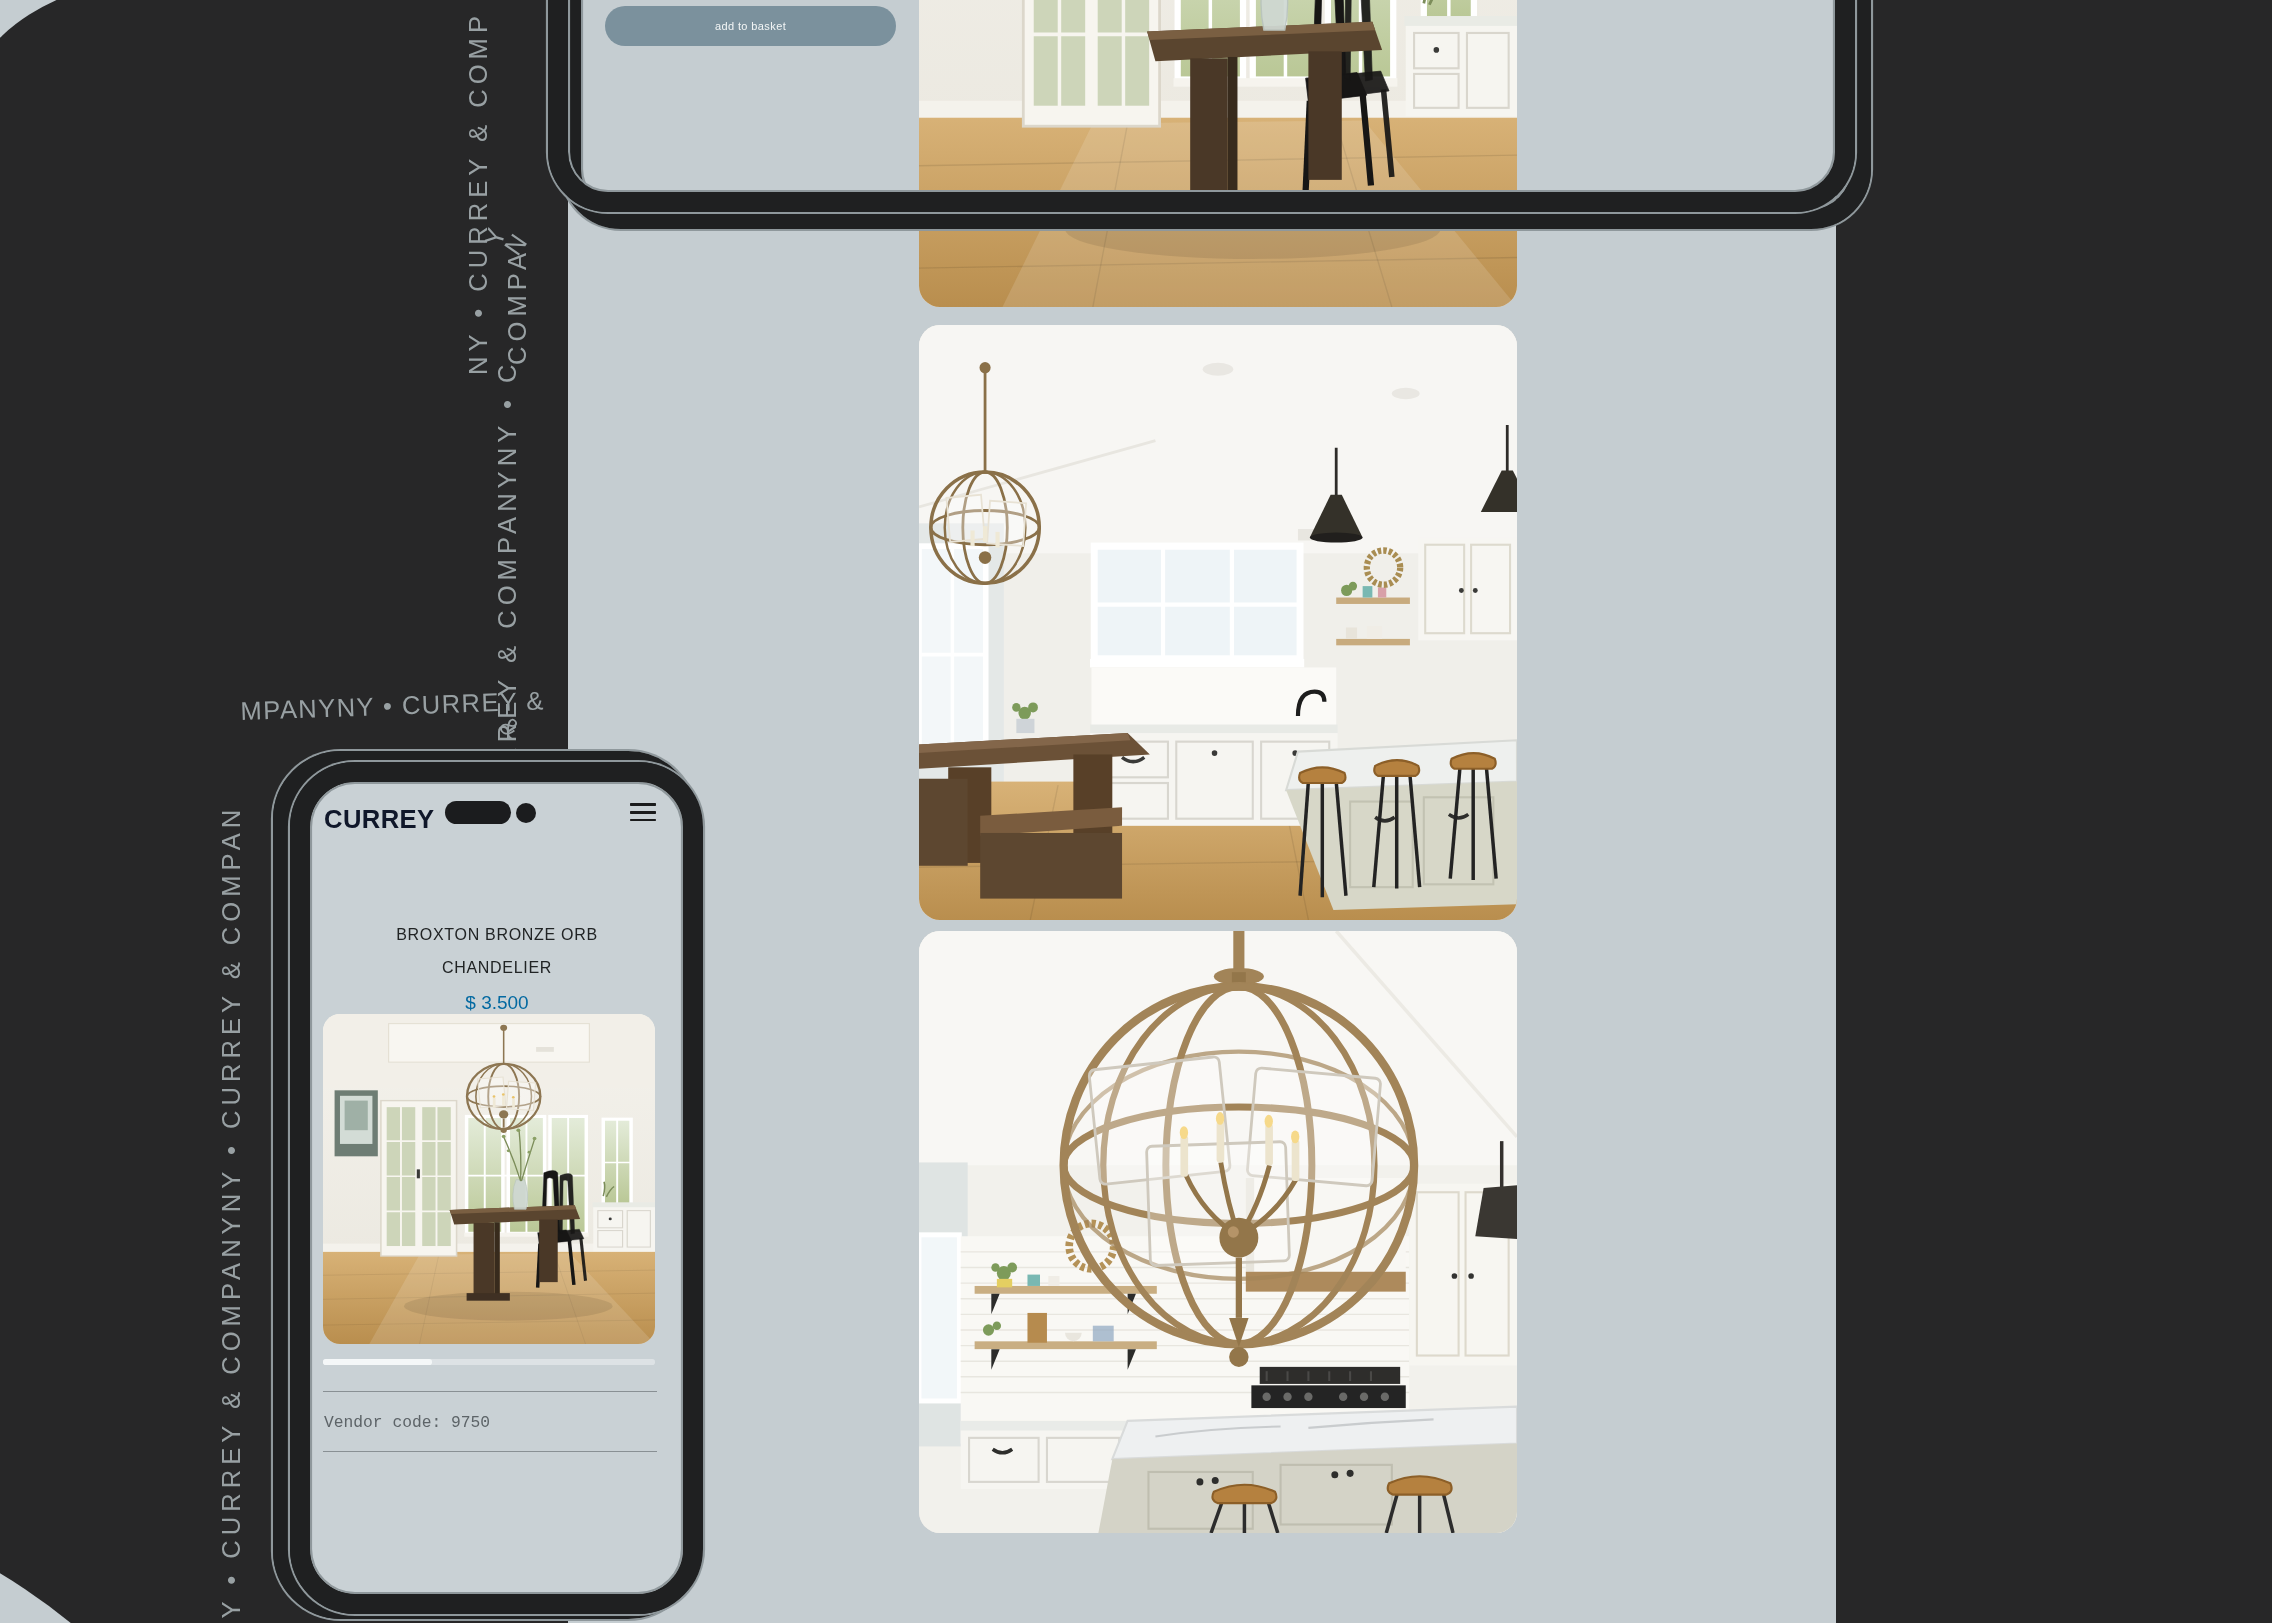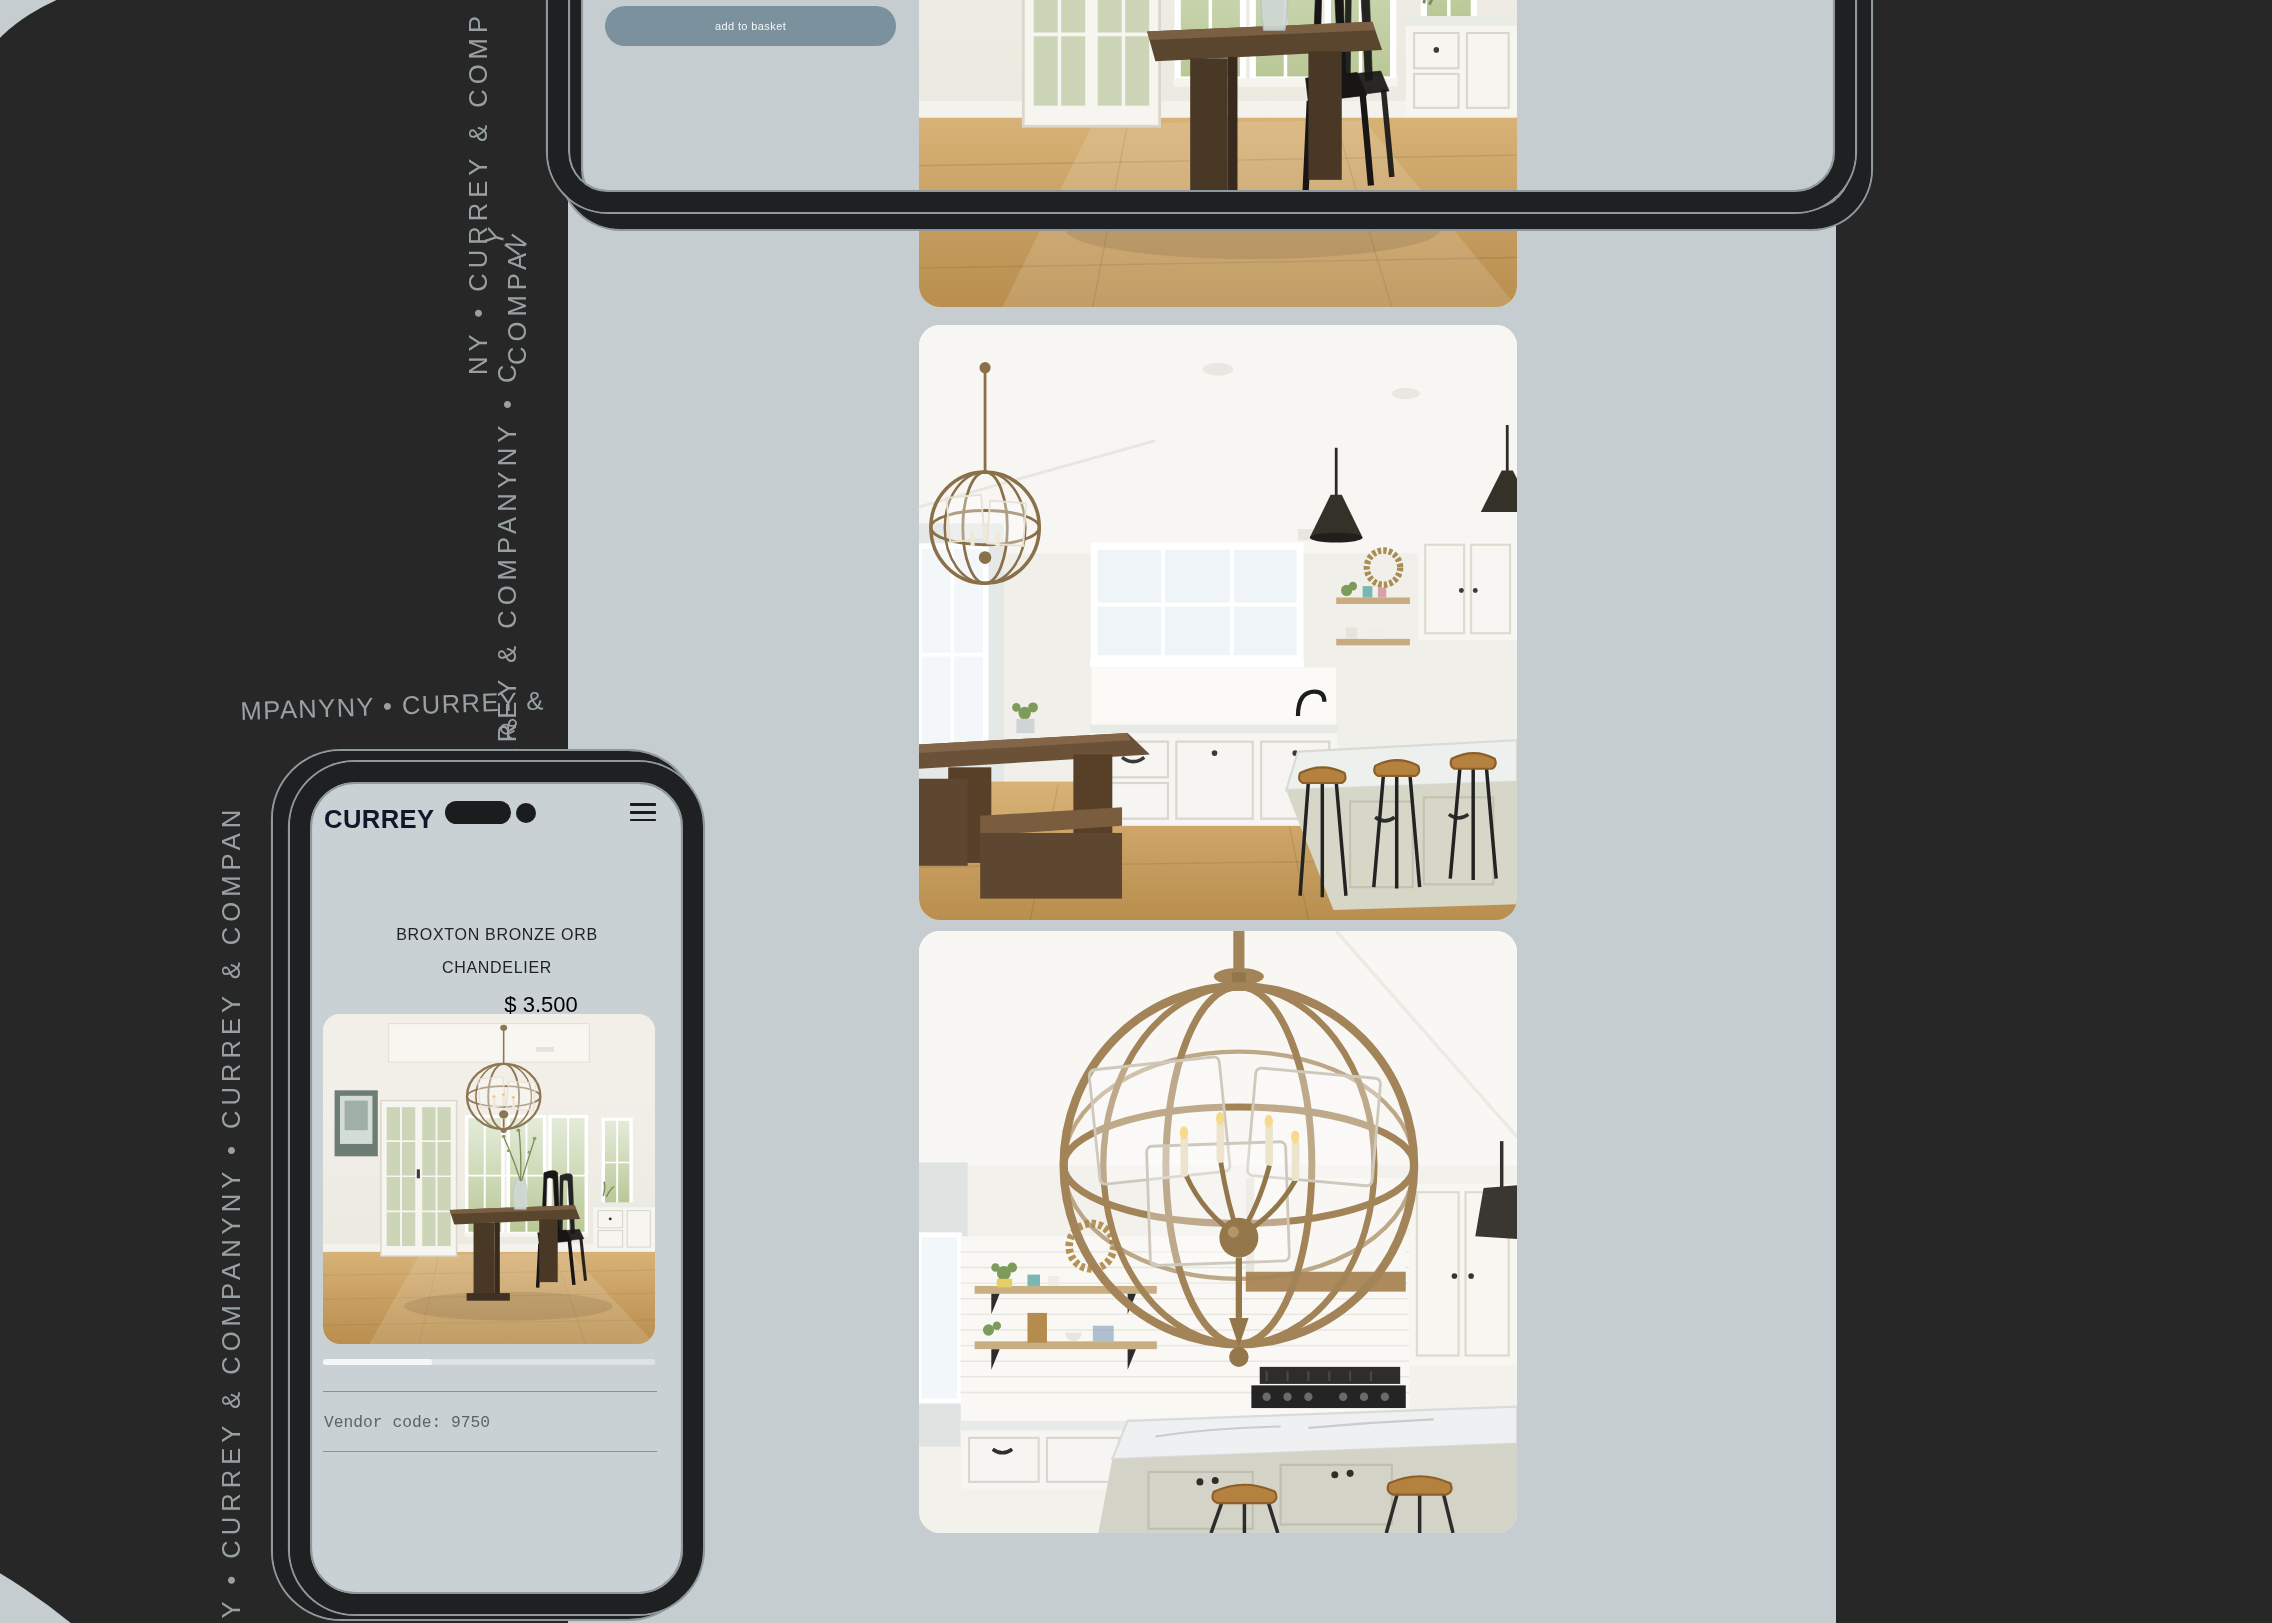--- a/index.html
+++ b/index.html
@@ -32,21 +32,21 @@
   .screen{position:absolute;left:310px;top:782px;width:374px;height:812px;
           background:#c9d1d5;border-radius:45px;overflow:hidden;}
   .brand{position:absolute;left:14px;top:23px;font-size:25.6px;font-weight:bold;
          letter-spacing:0.4px;color:#0f172a;}
   .island-pill{position:absolute;left:135px;top:19px;width:66px;height:23px;border-radius:11.4px;background:#1b1c1e;}
   .island-dot{position:absolute;left:206px;top:20.6px;width:20px;height:20px;border-radius:50%;background:#1b1c1e;}
   .burger{position:absolute;left:320px;top:21px;width:26px;cursor:pointer;}
   .burger div{height:2.8px;background:#1a1b1c;margin-bottom:5px;border-radius:0.7px;}
   .title{position:absolute;left:0;top:136px;width:100%;text-align:center;
          font-size:16px;line-height:33px;letter-spacing:0.7px;color:#212425;}
-  .price{position:absolute;left:0;top:210px;width:100%;text-align:center;font-size:22px;color:#000000;padding-left:44px;}
+  .price{position:absolute;left:0;top:210px;width:100%;text-align:center;font-size:19px;color:#0369a1;}
   .p-img{position:absolute;left:12.8px;top:232px;width:332px;height:330px;border-radius:17px;
          overflow:hidden;cursor:pointer;}
   .p-img svg{display:block;width:100%;height:100%;}
   .bar{position:absolute;left:12.8px;top:577px;width:332px;height:5.7px;border-radius:2.8px;
        background:rgba(255,255,255,.38);cursor:pointer;}
   .bar-fill{width:109px;height:5.7px;border-radius:2.8px;background:#f4f7f8;}
   .hr{position:absolute;left:12.8px;width:334px;height:0;border-top:1.4px solid #899094;}
   .hr1{top:609px;} .hr2{top:669px;}
   .vendor{position:absolute;left:14px;top:631px;font-family:Liberation Mono, monospace;
           font-size:16.3px;color:#5d6468;}

